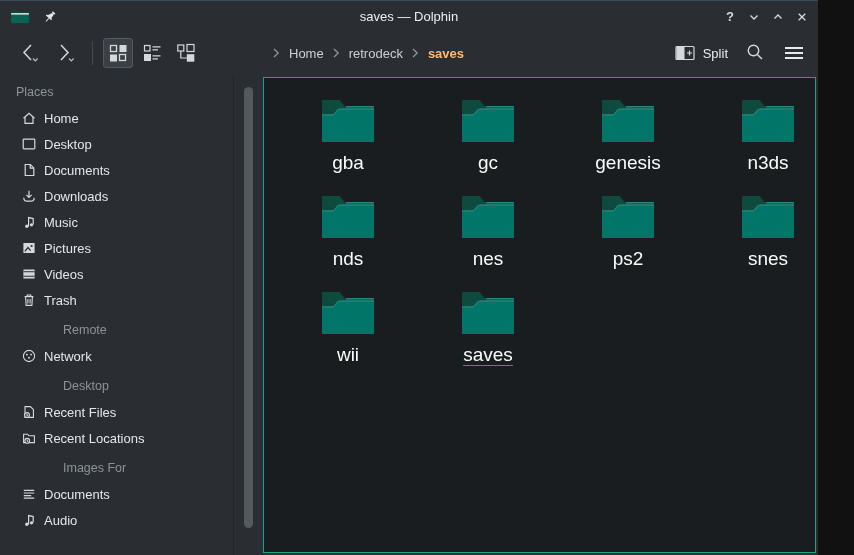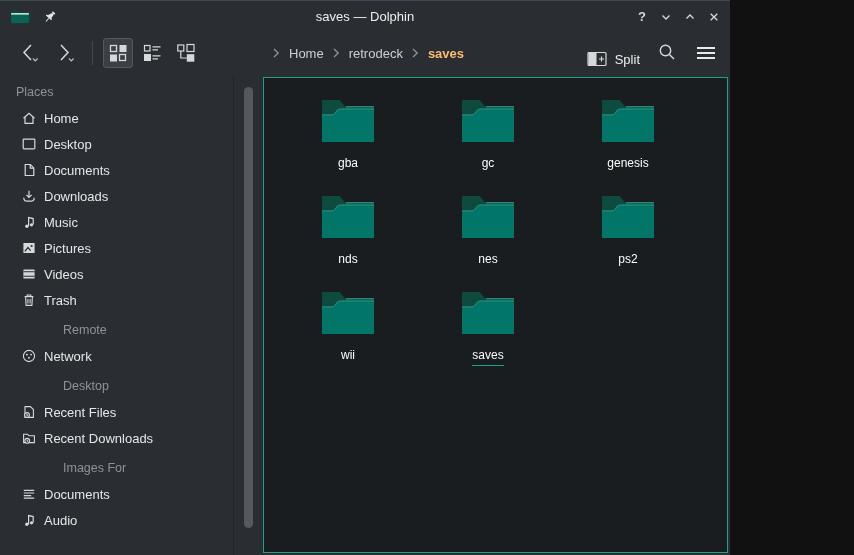--- a/index.html
+++ b/index.html
@@ -5,56 +5,56 @@
   :root{
     --chrome-bg:#2a2e33; --view-bg:#1a1d20; --accent:#17a28c;
     --text:#eceef0; --dim:#8d9398; --icon:#d6d9dc;
     --folder-front:#027569; --folder-back:#0e4a3e; --folder-band:#0c5c4f; --folder-edge:#2f9486;
     --scroll:#54595e; --active-btn:#3a4045; --active-btn-border:#53595e;
   }
   *{margin:0;padding:0;box-sizing:border-box;}
   html,body{background:#111;}
   body{font-family:"Liberation Sans", sans-serif;}
   .window{
-    position:relative; width:730px; height:555px; background:var(--chrome-bg);
+    position:relative; width:818px; height:555px; background:var(--chrome-bg);
     color:var(--text); overflow:hidden; border-top:1px solid #3d4a56;
   }
   
   .titlebar{position:absolute; top:1px; left:0; right:0; height:29px; display:flex; align-items:center; padding:0 8px 0 10px;}
   .titlebar .left-icons{display:flex; align-items:center; gap:12px;}
   .title-text{position:absolute; left:0; right:0; text-align:center; font-size:13px; color:var(--text); pointer-events:none;}
   .win-buttons{margin-left:auto; display:flex; align-items:center; gap:8px; position:relative;}
   .win-btn{width:16px; height:16px; display:flex; align-items:center; justify-content:center; color:var(--icon); cursor:default;}
   .win-btn.help{font-size:13px; font-weight:bold;}
   
   .toolbar{position:absolute; top:30px; left:0; right:0; height:44px; display:flex; align-items:center; padding:0 12px;}
   .tool-btn{display:flex; align-items:center; justify-content:center; height:30px; border-radius:3px; color:var(--icon);}
   .nav-btn{width:36px;}
   .tb-sep{width:1px; height:24px; background:#44494e; margin:0 8px;}
   .view-btn{width:30px; margin:0 2px;}
   .view-btn.active{background:var(--active-btn); border:1px solid var(--active-btn-border);}
   .breadcrumb{display:flex; align-items:center; gap:7px; margin-left:68px; font-size:13px;}
   .crumb{color:#ccd0d3;}
   .crumb.current{color:#fdba74; font-weight:bold;}
   .crumb-sep{display:flex; align-items:center;}
-  .toolbar .right-group{margin-left:auto; display:flex; align-items:flex-end; gap:16px;}
+  .toolbar .right-group{margin-left:auto; display:flex; align-items:center; gap:16px;}
   .split-btn{display:flex; align-items:center; gap:7px; font-size:13px; color:var(--text);}
   
   .body{position:absolute; top:74px; left:0; right:0; bottom:0;}
   .sidebar{position:absolute; left:0; top:0; width:260px; height:100%; overflow:hidden; padding-top:4px; font-size:13px;padding-left:8px;}
   .side-header{display:block; height:26px; line-height:26px; padding-left:8px; color:var(--dim); font-size:12.5px;}
   .side-header:not(:first-child){margin-top:4px;margin-left:47px;}
   .side-item{display:flex; align-items:center; height:26px; padding-left:13px; gap:7px; color:#e4e7e9; cursor:default;}
   .side-item .side-icon{width:16px; height:16px; display:flex; align-items:center; justify-content:center; color:var(--icon);}
   .side-divider{position:absolute; left:233px; top:0; bottom:0; width:1px; background:#232629;}
   .scroll-thumb{position:absolute; left:244px; top:12px; width:9px; height:441px; border-radius:5px; background:var(--scroll);}
   .main-view{position:absolute; left:263px; top:2px; right:2px; bottom:2px; background:var(--view-bg); border:1px solid var(--accent);}
   .folder-grid{display:grid; grid-template-columns:repeat(4,140px); grid-auto-rows:96px; padding:18px 0 0 14px;}
   .folder-cell{display:flex; flex-direction:column; align-items:center;}
-  .folder-label{margin-top:12px; font-size:12px; color:#fbfcfc; line-height:14px; padding-bottom:3px;}
+  .folder-label{margin-top:12px; font-size:19px; color:#fbfcfc; line-height:14px; padding-bottom:3px;}
   .folder-cell.selected .folder-label{border-bottom:1px solid var(--accent);}
   svg{display:block;}
 </style>
 </head>
 <body>
 
 <div class="window">
 
   <div class="titlebar">
     <div class="left-icons">
@@ -298,21 +298,21 @@
   </div>
 
   <div class="side-item">
     <span class="side-icon">
             <svg width="16" height="16" viewBox="0 0 16 16" fill="none" stroke="currentColor" stroke-width="1.1">
               <path d="M2.6 12.6V4.2h4L8 5.8h5.4v6.8H2.6Z"></path>
               <circle cx="6.2" cy="10.8" r="2.4" fill="var(--chrome-bg)"></circle>
               <path d="M6.2 9.6v1.3l1 .6"></path>
             </svg>
           </span>
-    <span class="side-label">Recent Downloads</span>
+    <span class="side-label">Recent Locations</span>
   </div>
 
   <span class="side-header">Images For</span>
 
   <div class="side-item">
     <span class="side-icon">
             <svg width="16" height="16" viewBox="0 0 16 16" fill="none" stroke="currentColor" stroke-width="1.2">
               <path d="M2.8 4.4h10.4M2.8 7h10.4M2.8 9.6h7.4M2.8 12.2h10.4"></path>
             </svg>
           </span>

